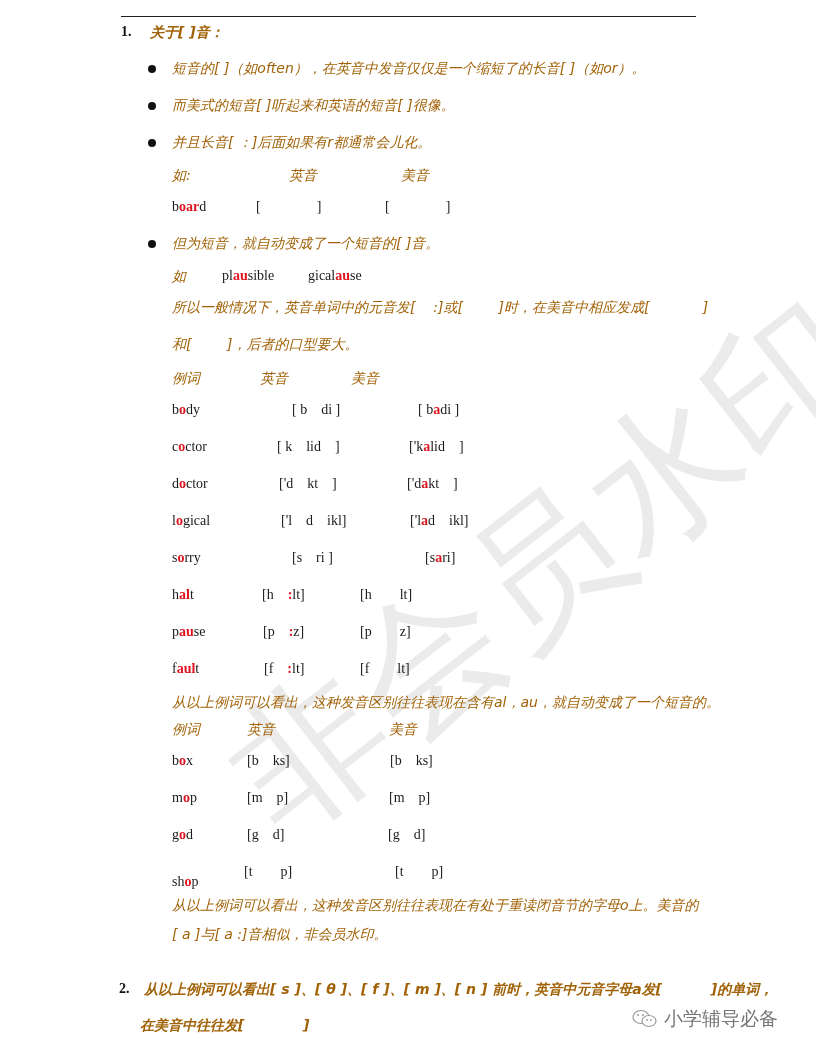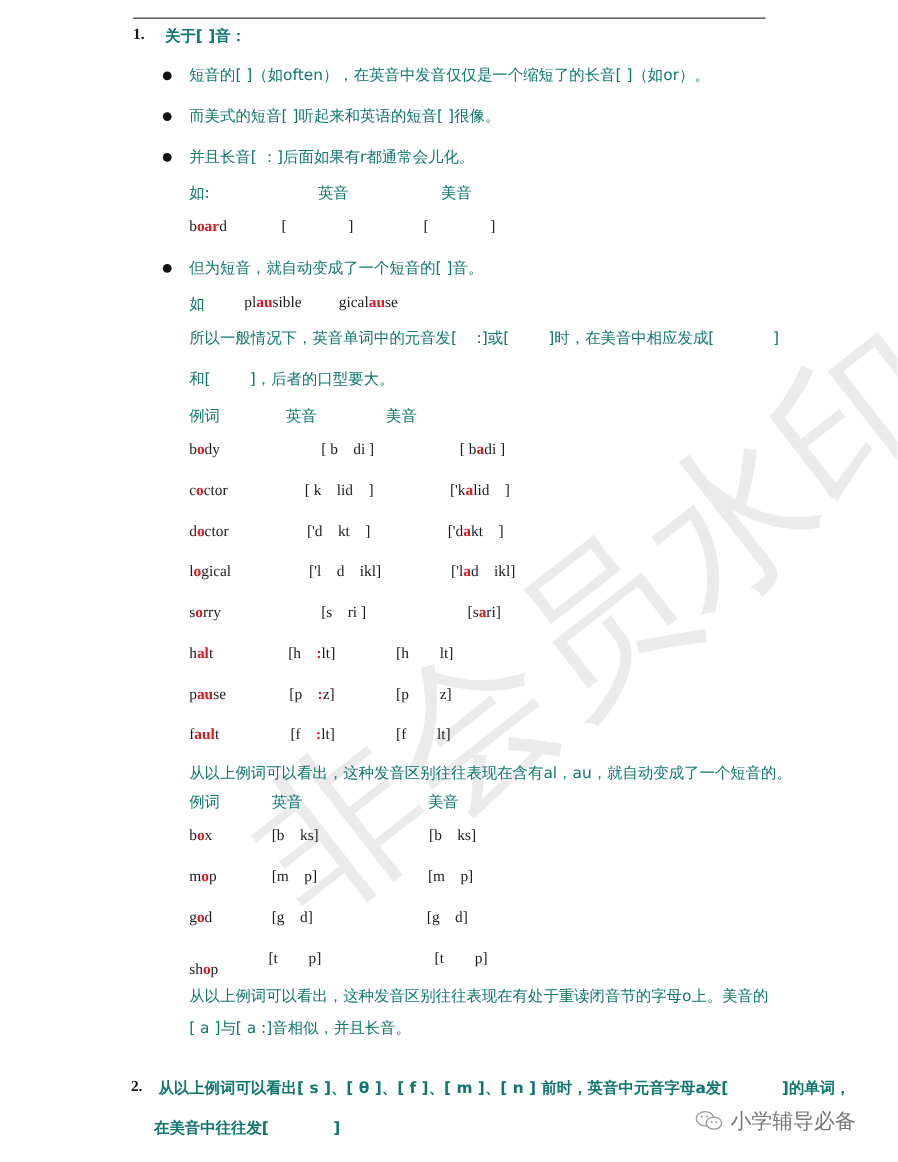--- a/index.html
+++ b/index.html
@@ -1,20 +1,20 @@
 <!DOCTYPE html>
 <html><head>
 <meta charset="utf-8">
 <style>
   html, body { margin: 0; padding: 0; background: #ffffff; }
   body { width: 816px; height: 1056px; position: relative; overflow: hidden;
          font-family: "DejaVu Serif", "Liberation Serif", serif; color: #111; }
   .rule { position: absolute; left: 121px; top: 16px; width: 575px; height: 1px; background: #222; }
   .abs { position: absolute; white-space: nowrap; }
-  .cjk { font-family: "DejaVu Sans", "Liberation Sans", sans-serif; font-size: 14px; color: #0f766e; }
+  .cjk { font-family: "DejaVu Sans", "Liberation Sans", sans-serif; font-size: 14px; color: #a16207; font-style: italic; }
   .en { font-family: "Liberation Serif", "DejaVu Serif", serif; font-size: 14px; color: #1a1a1a; }
   .bold { font-weight: bold; }
   .red { color: #e0141e; font-weight: bold; text-align: center; }
   .bullet { position: absolute; width: 8px; height: 8px; border-radius: 50%; background: #111; }
   .num { font-family: "Liberation Serif", serif; font-weight: bold; font-size: 14px; }
   .watermark { position: absolute; left: 180px; top: 300px; font-family: "DejaVu Sans", sans-serif;
                font-size: 150px; color: rgba(0,0,0,0.08); transform: rotate(-38deg);
                transform-origin: 0 0; white-space: nowrap; pointer-events: none; top: 720px; left: 190px; }
   .logo { position: absolute; left: 632px; top: 1006px; font-family: "DejaVu Sans", sans-serif;
           font-size: 19px; color: #777; display: flex; align-items: center; gap: 6px; }
@@ -115,21 +115,21 @@
 
 <div class="abs en" style="left:172px; top:827px;"><span>g</span><span class="red">o</span><span>d</span></div>
 <div class="abs en" style="left:247px; top:827px; white-space:pre;">[g    d]</div>
 <div class="abs en" style="left:388px; top:827px; white-space:pre;">[g    d]</div>
 
 <div class="abs en" style="left:172px; top:864px;margin-top:10px;"><span>sh</span><span class="red">o</span><span>p</span></div>
 <div class="abs en" style="left:244px; top:864px; white-space:pre;">[t        p]</div>
 <div class="abs en" style="left:395px; top:864px; white-space:pre;">[t        p]</div>
 
 <div class="abs cjk" style="left:172px; top:897px;">从以上例词可以看出，这种发音区别往往表现在有处于重读闭音节的字母o上。美音的</div>
-<div class="abs cjk" style="left:172px; top:926px;">[ a ]与[ a :]音相似，并且长音。</div>
+<div class="abs cjk" style="left:172px; top:926px;">[ a ]与[ a :]音相似，非会员水印。</div>
 
 <div class="abs num" style="left:119px; top:981px;">2.</div>
 <div class="abs cjk bold" style="left:144px; top:981px; white-space:pre;">从以上例词可以看出[ s ]、[ θ ]、[ f ]、[ m ]、[ n ] 前时，英音中元音字母a发[          ]的单词，</div>
 <div class="abs cjk bold" style="left:140px; top:1017px; white-space:pre;">在美音中往往发[            ]</div>
 
 <div class="logo">
   <span class="logo-icon">
     <svg width="26" height="20" viewBox="0 0 26 20">
       <ellipse cx="9" cy="8" rx="8" ry="6.5" fill="none" stroke="#999" stroke-width="1.2"></ellipse>
       <ellipse cx="17" cy="12" rx="7" ry="5.5" fill="#fff" stroke="#999" stroke-width="1.2"></ellipse>

